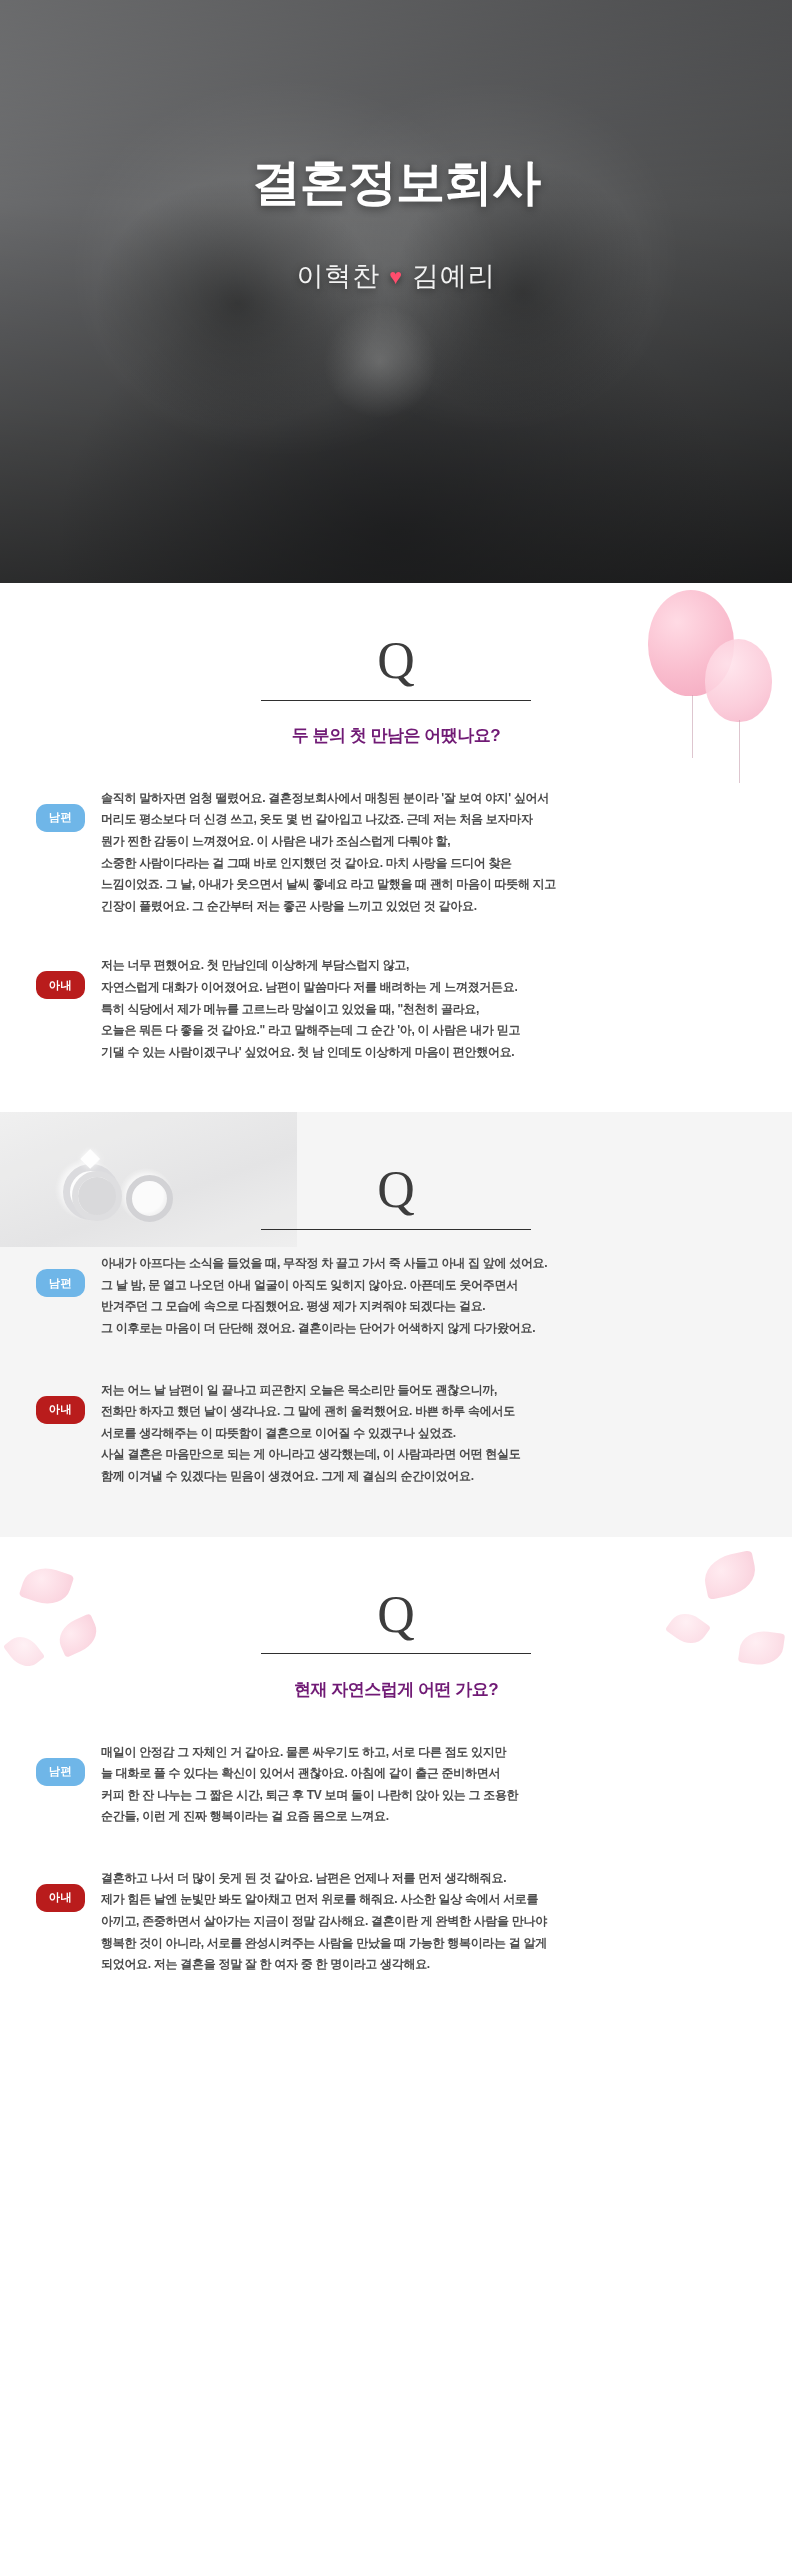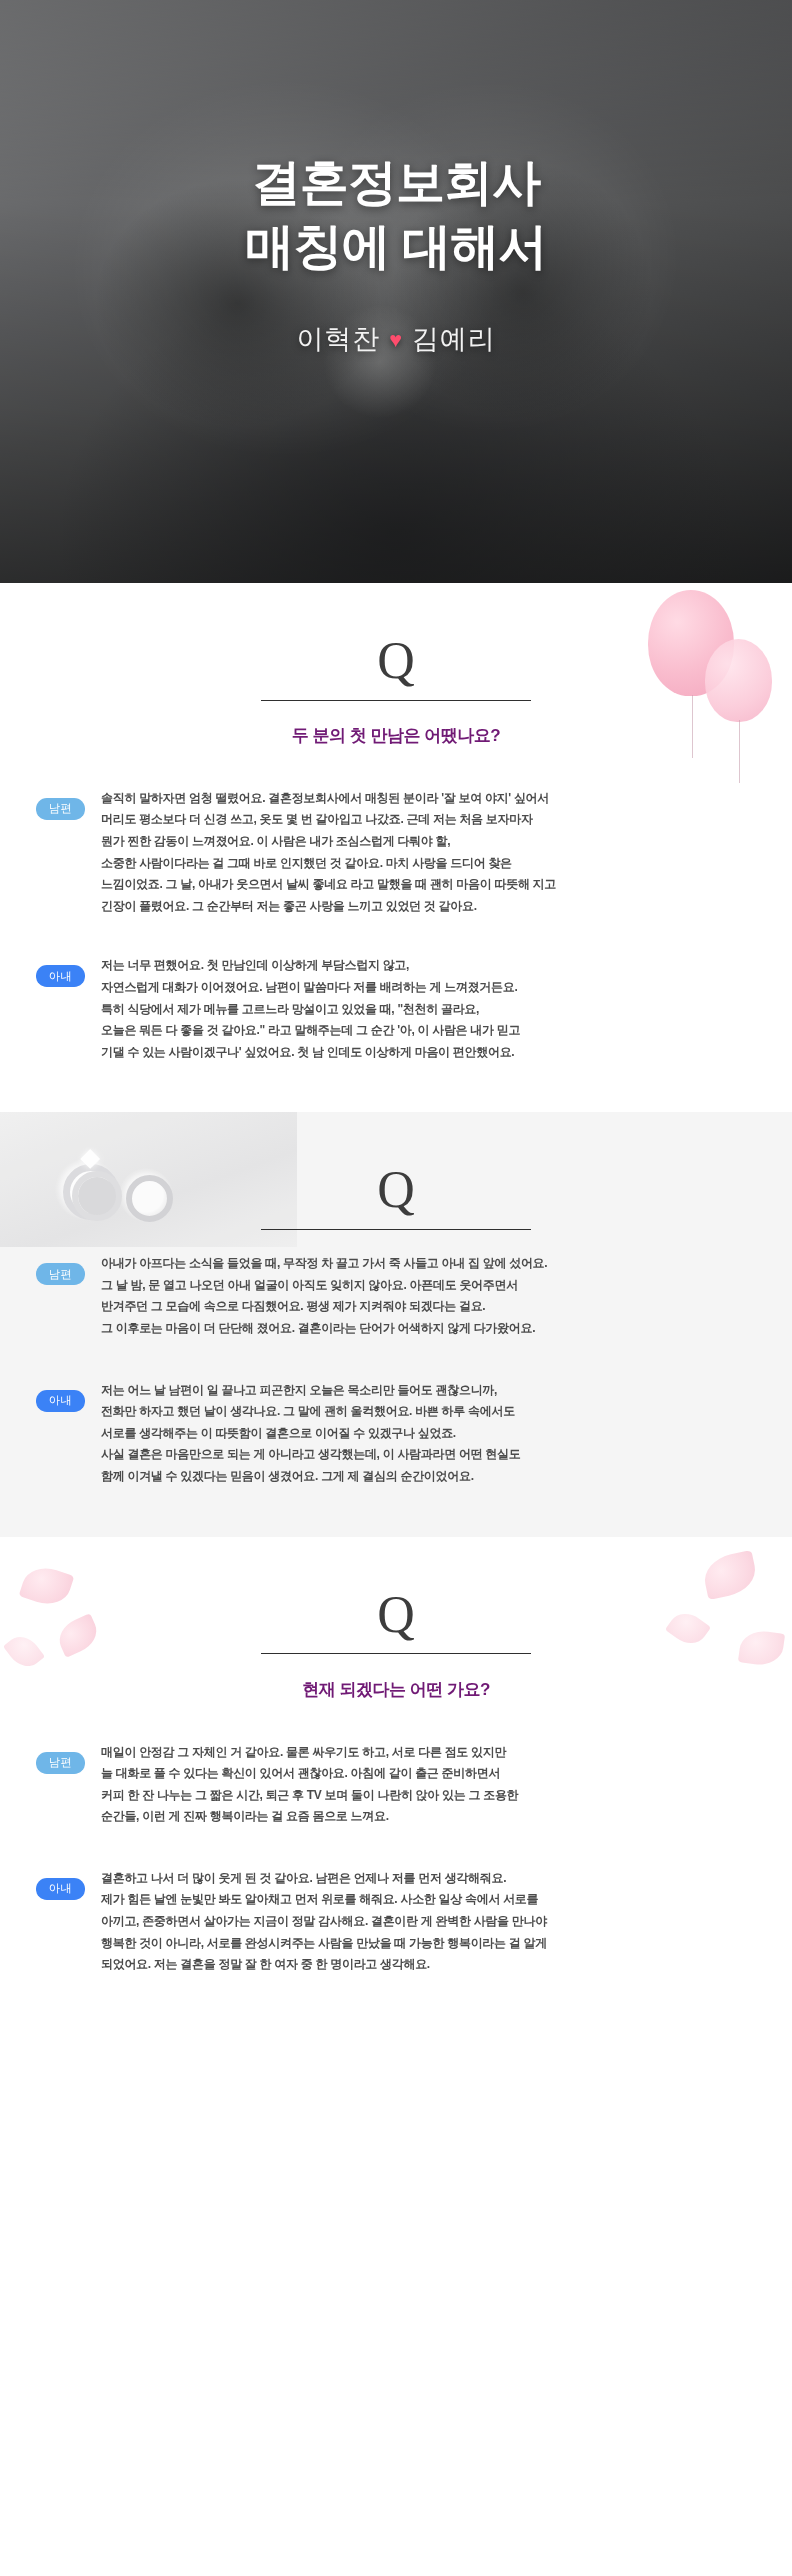--- a/index.html
+++ b/index.html
@@ -210,55 +210,54 @@
     align-items: flex-start;
     padding: 0 41px 0 36px;
     margin-bottom: 31px;
     position: relative;
     z-index: 2;
   }
   .answer:last-child { margin-bottom: 0; }
   .tag {
     flex: 0 0 auto;
     width: 49px;
-    height: 22px;
+    height: 28px;
     border-radius: 10.8px;
     color: #ffffff;
     font-size: 11.3px;
-    font-weight: normal;
+    font-weight: bold;
     display: flex;
     align-items: center;
     justify-content: center;
     margin-right: 16px;
-    margin-top: 10px;
+    margin-top: 16px;
     letter-spacing: 0.5px;
   }
   .tag.husband { background: #6fb6e8; }
-  .tag.wife { background: #3b82f6; }
+  .tag.wife { background: #b91c1c; }
   .answer-body {
     font-size: 12px;
     line-height: 1.80;
     color: #4b4b4b;
     letter-spacing: -0.3px;
     white-space: pre-line;
     font-weight: bold;
   }
 </style>
 </head>
 <body>
 
 <div class="page">
 
   <div class="hero">
     <div class="hero-photo"></div>
     <div class="hero-vignette"></div>
     <div class="hero-inner">
       <h1 class="hero-title">
         <span>결혼정보회사</span><br>
-        <span>매칭에 대해서</span>
       </h1>
       <div class="hero-names">
         <span>이혁찬</span>
         <span class="heart">♥</span>
         <span>김예리</span>
       </div>
     </div>
   </div>
 
   <div class="section white">
@@ -321,21 +320,21 @@
     <div class="deco" style="left:0;top:0;width:792px;height:180px;">
       <div class="petal" style="left:23.4px;top:31px;width:47px;height:36px;transform:rotate(18deg);"></div>
       <div class="petal" style="left:58px;top:83px;width:40px;height:31px;transform:rotate(-24deg);"></div>
       <div class="petal" style="left:7.2px;top:101px;width:34px;height:27px;transform:rotate(52deg);opacity:.6;"></div>
       <div class="petal" style="right:36px;top:18px;width:52px;height:40px;transform:rotate(-12deg);"></div>
       <div class="petal" style="right:86px;top:77px;width:36px;height:29px;transform:rotate(36deg);opacity:.65;"></div>
       <div class="petal" style="right:9px;top:94px;width:43px;height:34px;transform:rotate(8deg);opacity:.7;"></div>
     </div>
     <div class="q-mark">Q</div>
     <div class="q-rule"></div>
-    <div class="q-text">현재 되겠다는 어떤 가요?</div>
+    <div class="q-text">현재 자연스럽게 어떤 가요?</div>
 
     <div class="answer">
       <div class="tag husband">남편</div>
       <div class="answer-body">매일이 안정감 그 자체인 거 같아요. 물론 싸우기도 하고, 서로 다른 점도 있지만
 늘 대화로 풀 수 있다는 확신이 있어서 괜찮아요. 아침에 같이 출근 준비하면서
 커피 한 잔 나누는 그 짧은 시간, 퇴근 후 TV 보며 둘이 나란히 앉아 있는 그 조용한
 순간들, 이런 게 진짜 행복이라는 걸 요즘 몸으로 느껴요.</div>
     </div>
     <div class="answer" style="margin-top:40px;">
       <div class="tag wife">아내</div>

